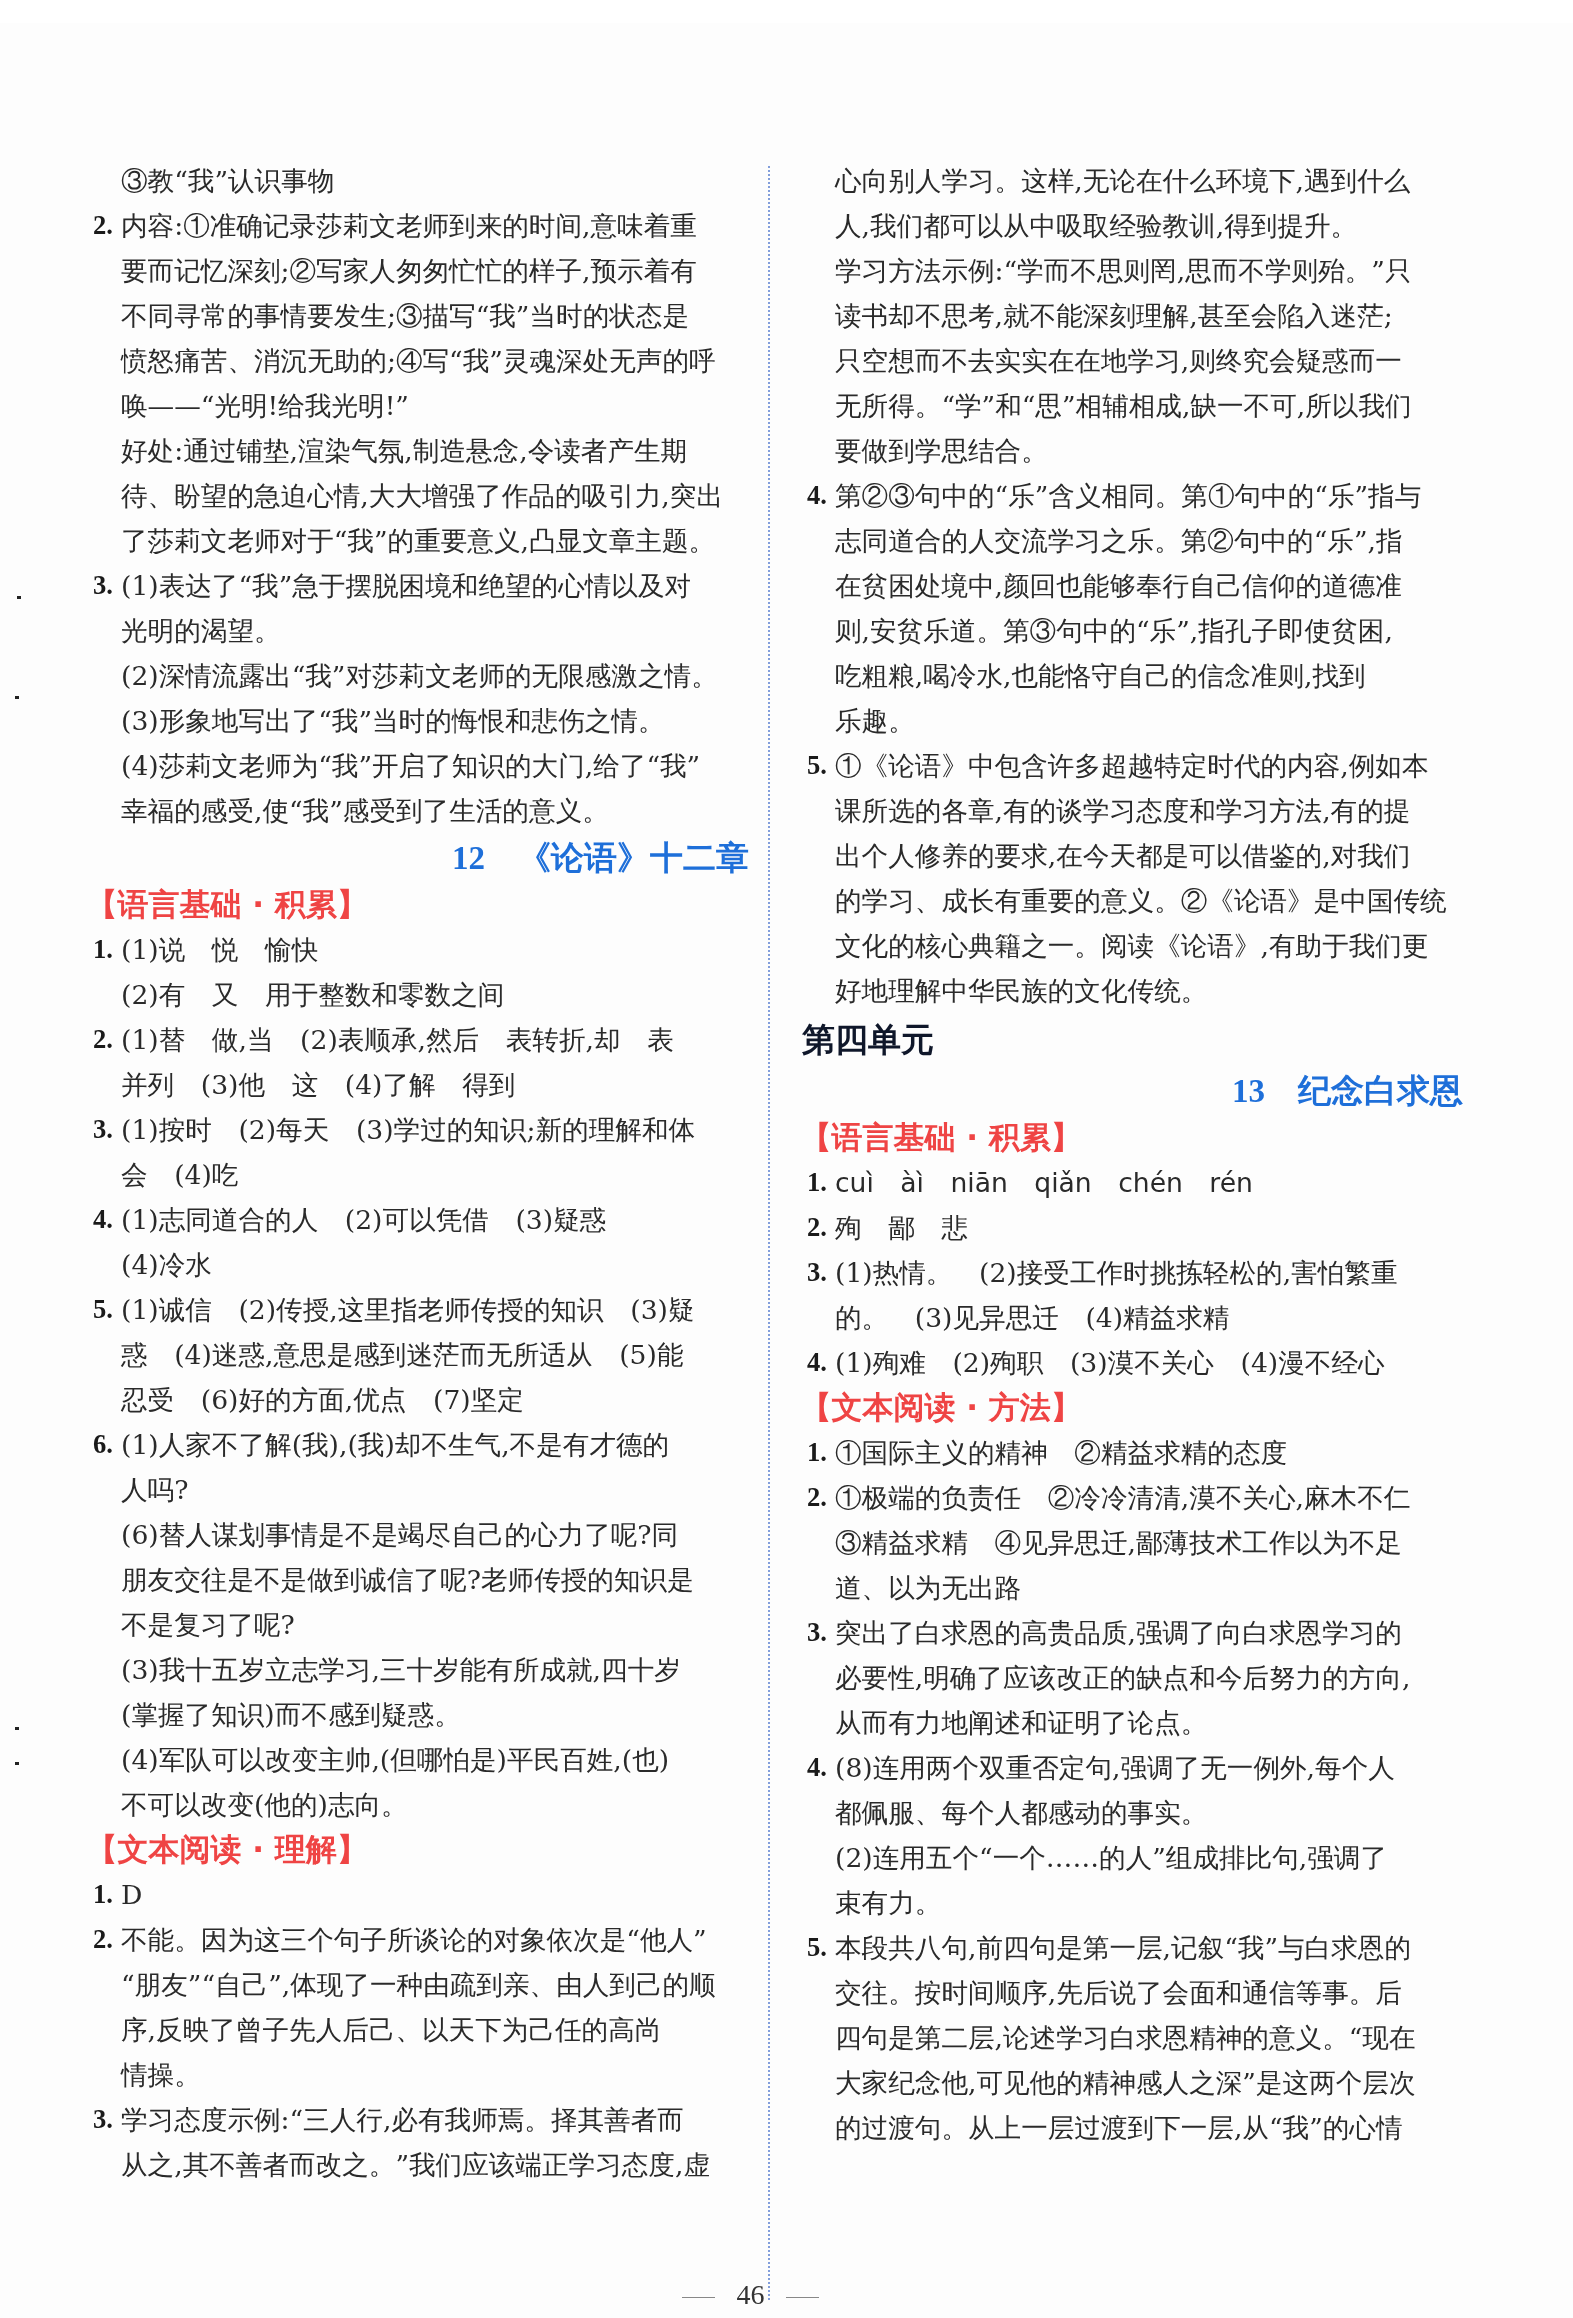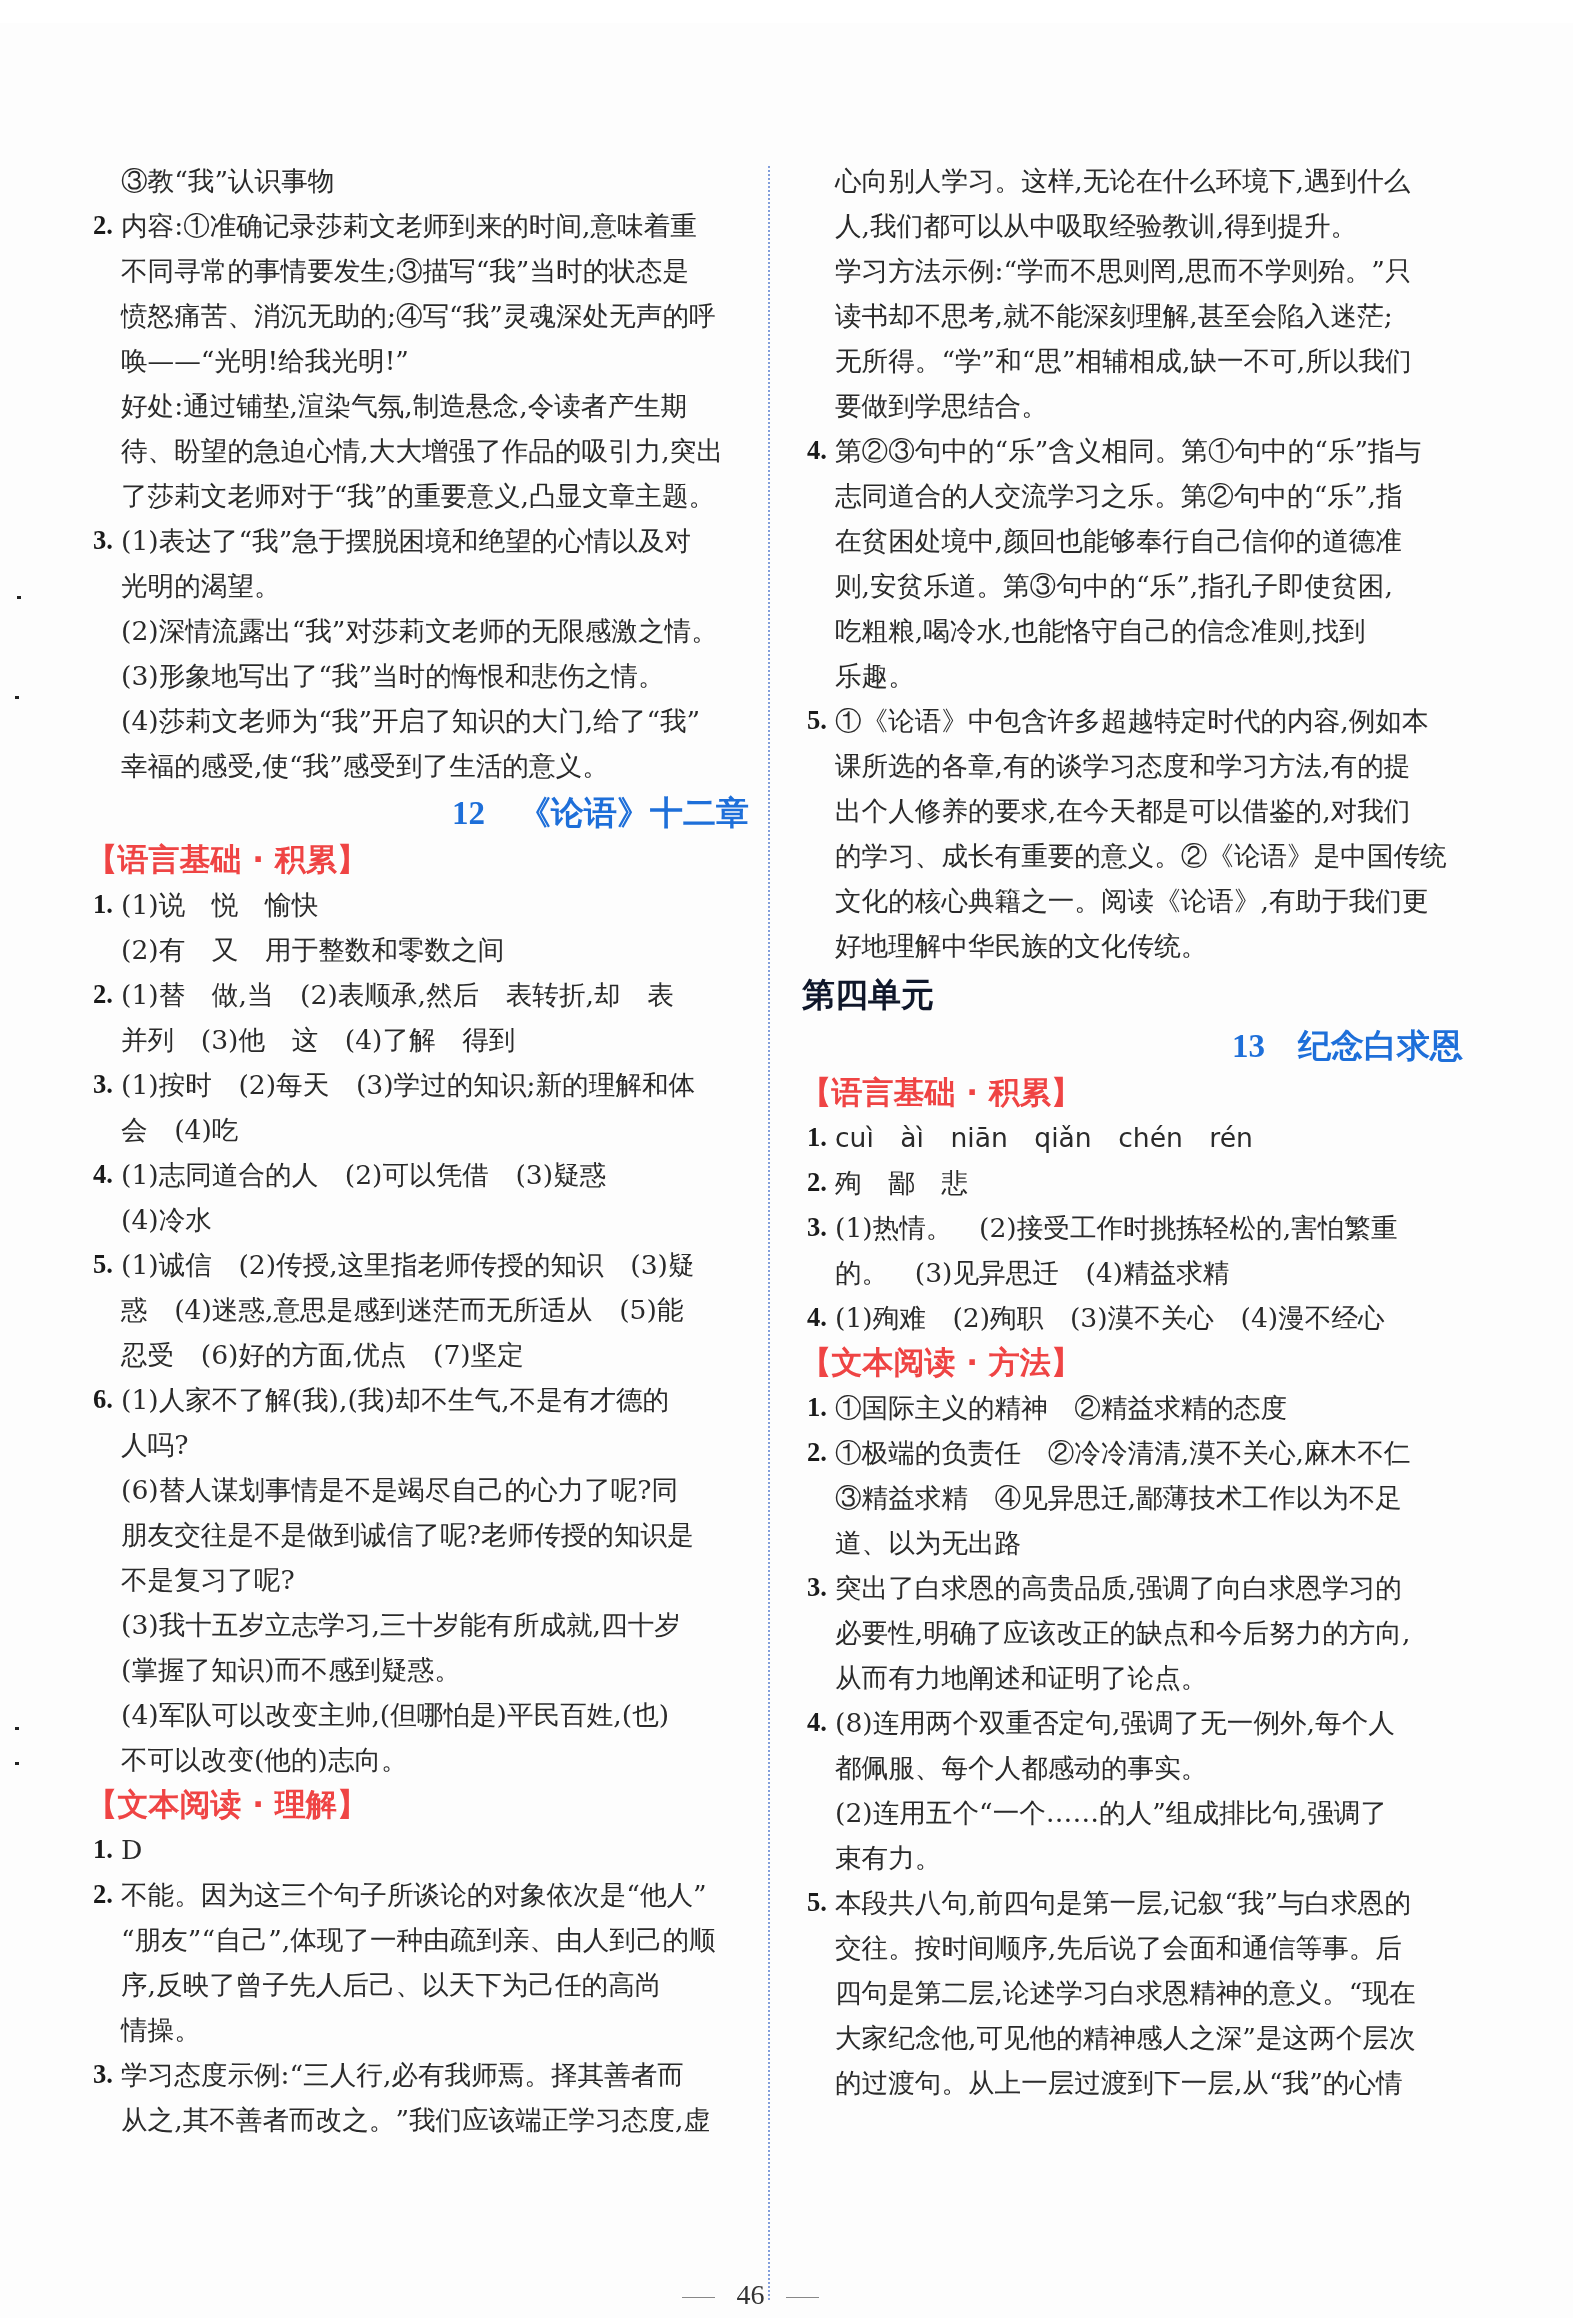--- a/index.html
+++ b/index.html
@@ -82,20 +82,21 @@
 <span class="mark" style="left:15px;top:1762px;"></span>
 
 <div class="divider"></div>
 
 <div class="col col-left">
   <span class="line indent">③教“我”认识事物</span>
 
   <div class="q">
     <span class="num">2.</span>
     <span class="line">内容:①准确记录莎莉文老师到来的时间,意味着重</span>
+    <span class="line">要而记忆深刻;②写家人匆匆忙忙的样子,预示着有</span>
     <span class="line">不同寻常的事情要发生;③描写“我”当时的状态是</span>
     <span class="line">愤怒痛苦、消沉无助的;④写“我”灵魂深处无声的呼</span>
     <span class="line">唤——“光明!给我光明!”</span>
     <span class="line">好处:通过铺垫,渲染气氛,制造悬念,令读者产生期</span>
     <span class="line">待、盼望的急迫心情,大大增强了作品的吸引力,突出</span>
     <span class="line">了莎莉文老师对于“我”的重要意义,凸显文章主题。</span>
   </div>
 
   <div class="q">
     <span class="num">3.</span>
@@ -171,20 +172,21 @@
     <span class="line">从之,其不善者而改之。”我们应该端正学习态度,虚</span>
   </div>
 </div>
 
 <div class="col col-right">
   <div class="indent">
     <span class="line">心向别人学习。这样,无论在什么环境下,遇到什么</span>
     <span class="line">人,我们都可以从中吸取经验教训,得到提升。</span>
     <span class="line">学习方法示例:“学而不思则罔,思而不学则殆。”只</span>
     <span class="line">读书却不思考,就不能深刻理解,甚至会陷入迷茫;</span>
+    <span class="line">只空想而不去实实在在地学习,则终究会疑惑而一</span>
     <span class="line">无所得。“学”和“思”相辅相成,缺一不可,所以我们</span>
     <span class="line">要做到学思结合。</span>
   </div>
 
   <div class="q">
     <span class="num">4.</span>
     <span class="line">第②③句中的“乐”含义相同。第①句中的“乐”指与</span>
     <span class="line">志同道合的人交流学习之乐。第②句中的“乐”,指</span>
     <span class="line">在贫困处境中,颜回也能够奉行自己信仰的道德准</span>
     <span class="line">则,安贫乐道。第③句中的“乐”,指孔子即使贫困,</span>

